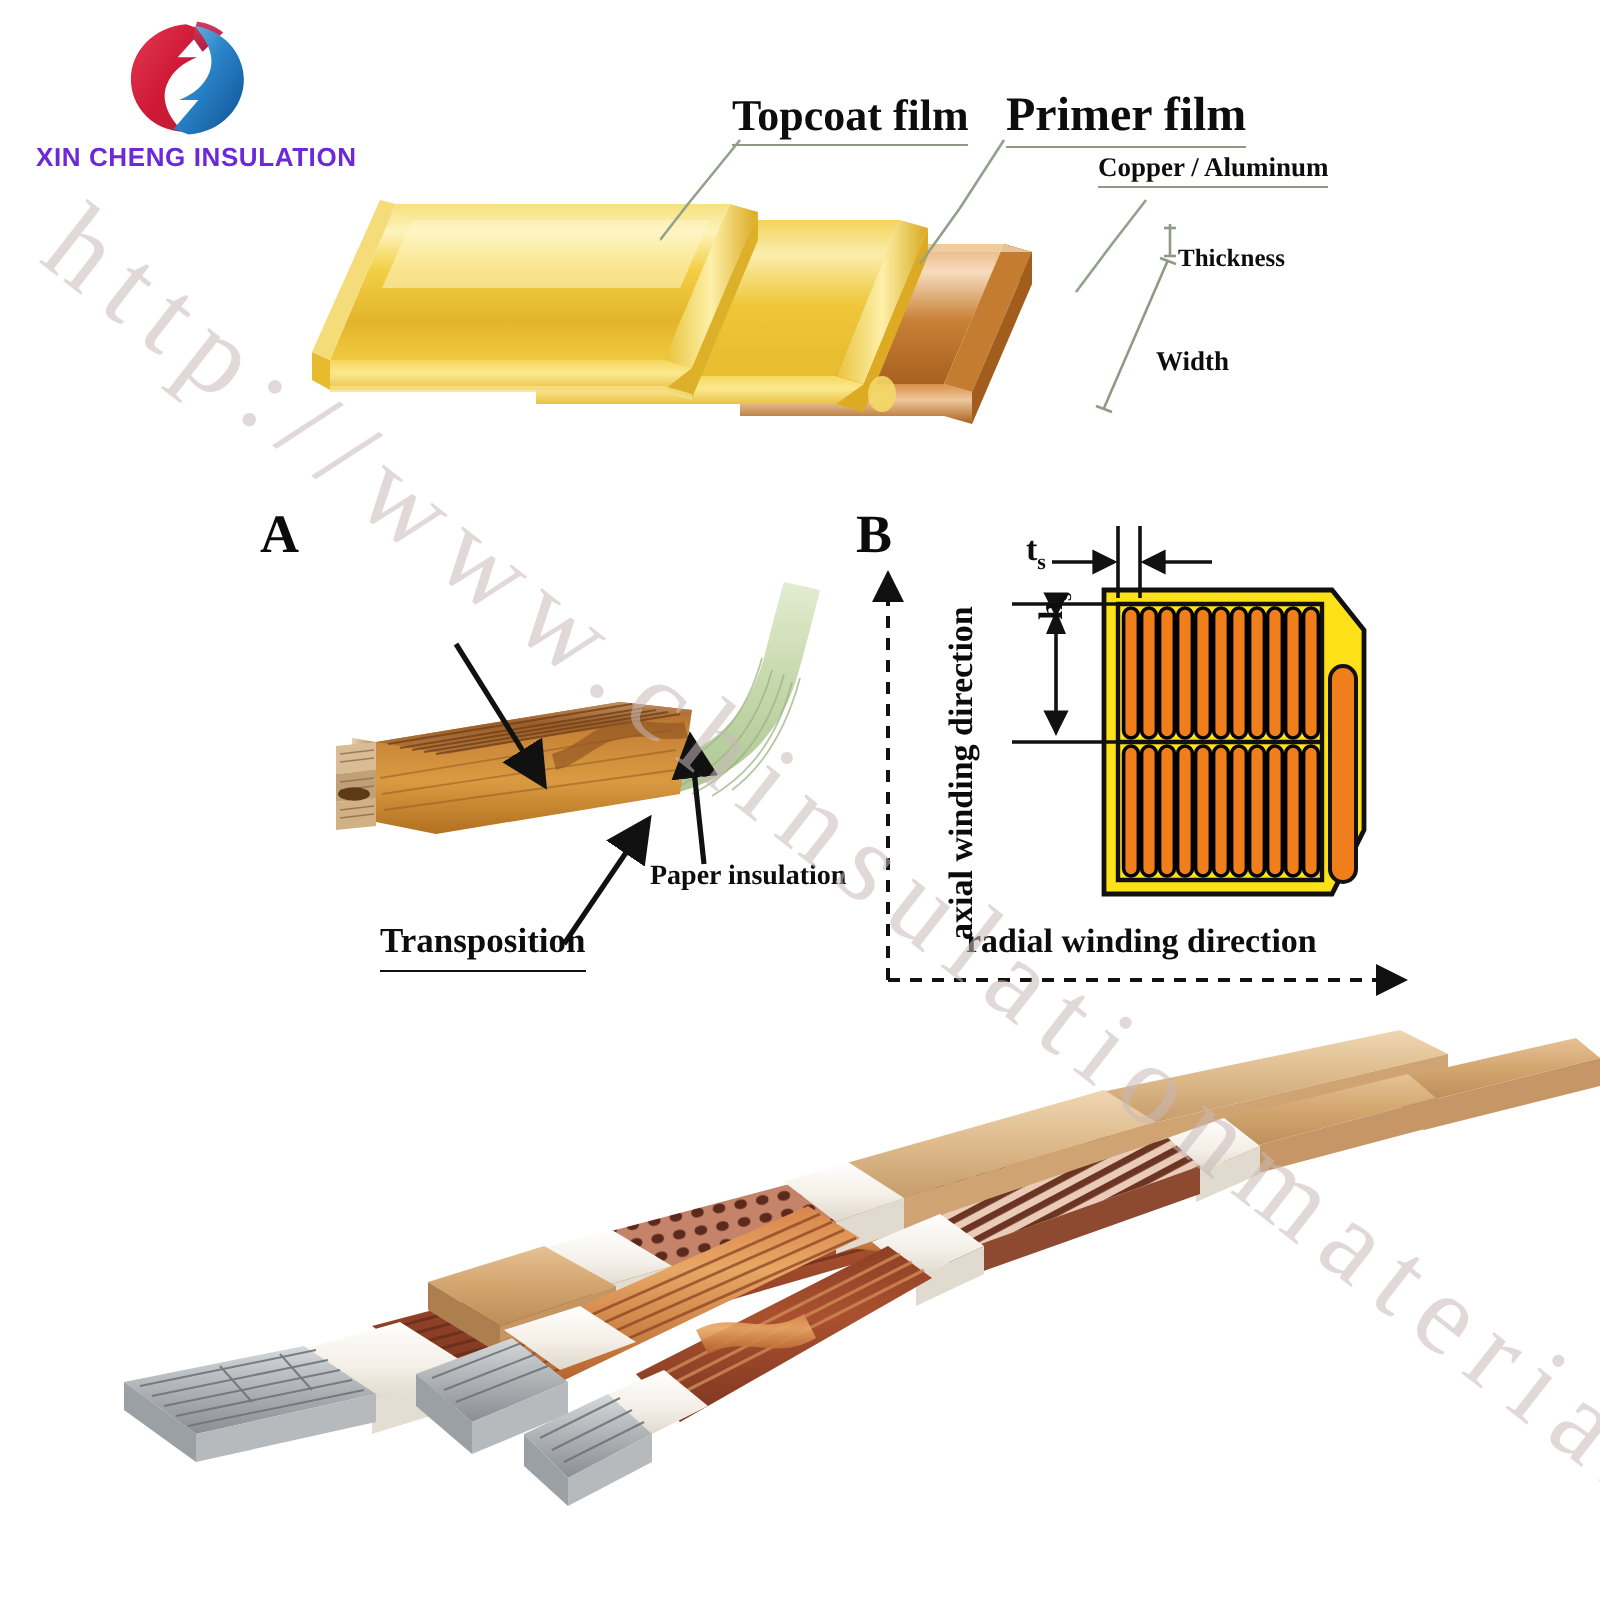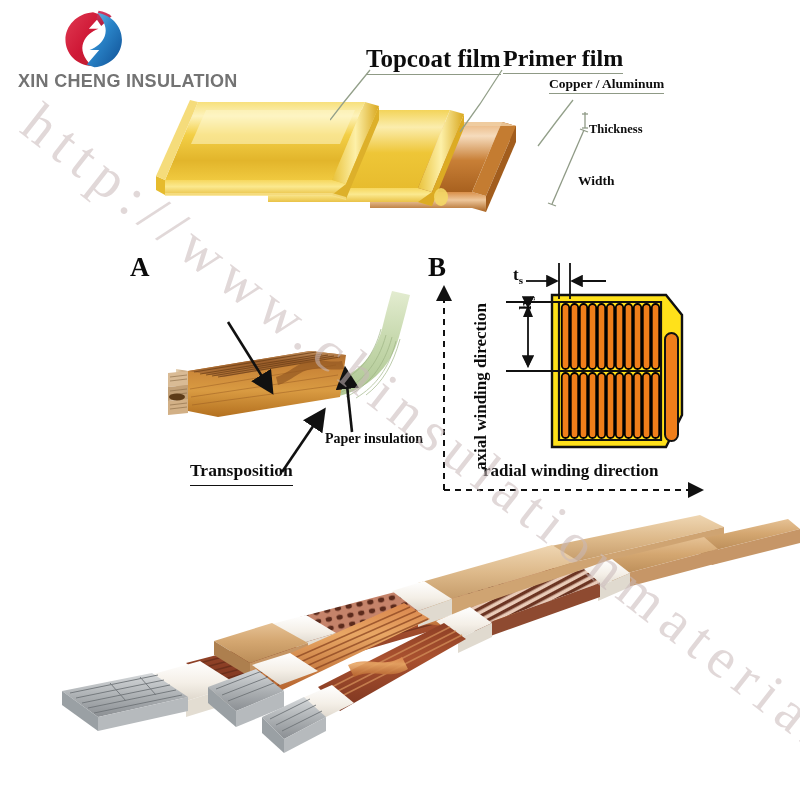--- a/index.html
+++ b/index.html
@@ -29,22 +29,22 @@
     user-select:none;
     z-index:40;
   }
 
   
   .logo-wrap{position:absolute;left:18px;top:8px;width:230px;height:88px;z-index:60;}
   .logo-mark{position:absolute;left:40px;top:0px;width:70px;height:62px;}
   .logo-text{
     position:absolute;left:0px;top:63px;width:230px;
     font-family:"Liberation Sans", sans-serif;
-    font-weight:bold;font-size:18px;letter-spacing:.3px;
-    color:#737373;text-align:left;
+    font-weight:bold;font-size:13px;letter-spacing:.3px;
+    color:#6d28d9;text-align:left;
   }
 
   
   .lbl{
     position:absolute;
     font-family:"Liberation Serif", serif;
     font-weight:bold;
     color:#0d0d0d;
     white-space:nowrap;
     z-index:30;
@@ -185,21 +185,21 @@
   </svg>
 
   <svg class="leader" style="left:330px;top:58px;width:360px;height:160px;" viewBox="0 0 360 160">
     <g stroke="#93a08a" stroke-width="1.3" fill="none">
       <path d="M40 12 L14 44 L0 62"></path>
       <path d="M172 12 L150 46 L130 74"></path>
       <path d="M243 42 L226 64 L208 88"></path>
     </g>
   </svg>
 
-  <div class="lbl u" style="left:366px;top:45px;font-size:25px;">Topcoat film</div>
+  <div class="lbl u" style="left:366px;top:45px;font-size:22px;">Topcoat film</div>
   <div class="lbl u" style="left:503px;top:45px;font-size:24px;">Primer film</div>
   <div class="lbl u" style="left:549px;top:76px;font-size:13.5px;">Copper / Aluminum</div>
   <div class="lbl" style="left:589px;top:122px;font-size:12.5px;">Thickness</div>
   <div class="lbl" style="left:578px;top:173px;font-size:13.5px;">Width</div>
 
   <svg class="leader" style="left:530px;top:100px;width:120px;height:120px;" viewBox="0 0 120 120">
     <g stroke="#8f9a86" stroke-width="1.3" fill="none">
 
       <path d="M52 14 L58 14"></path>
       <path d="M55 12 L55 28"></path>

